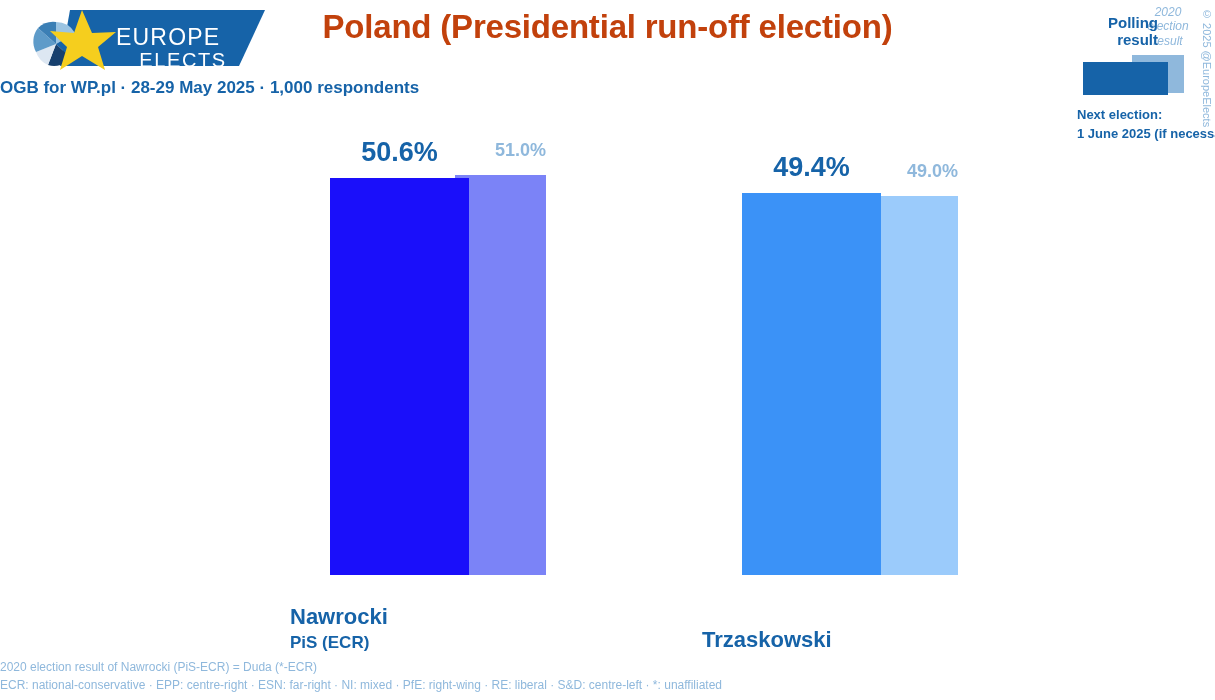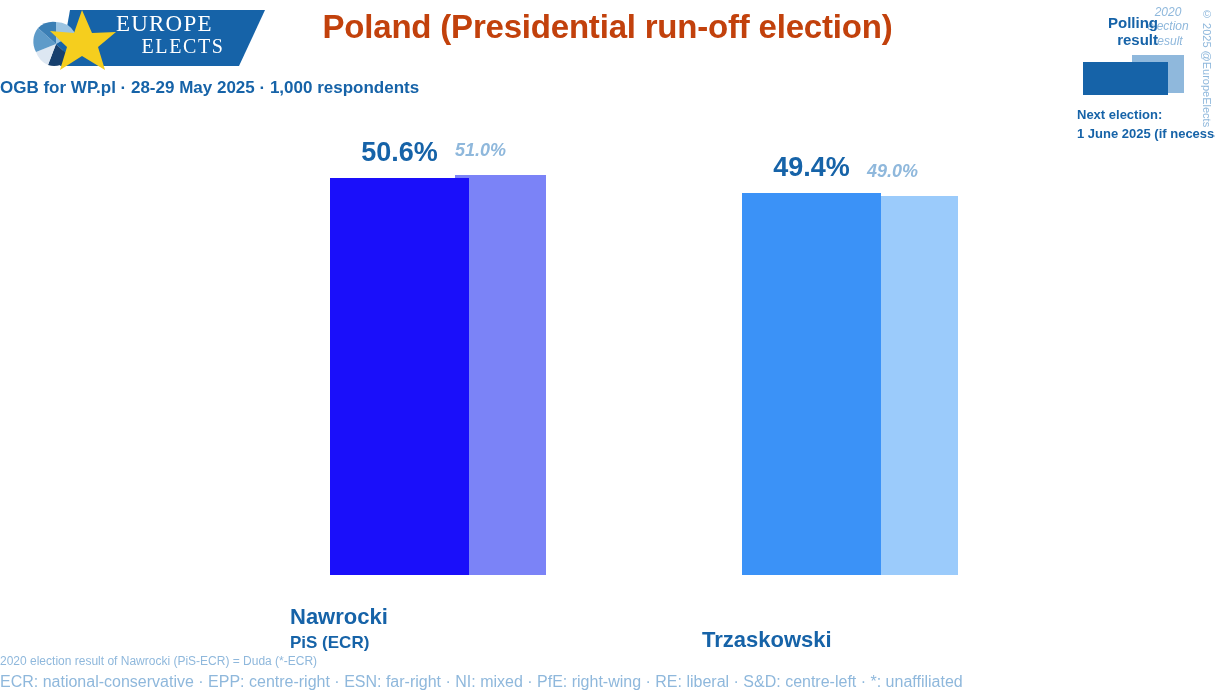--- a/index.html
+++ b/index.html
@@ -28,26 +28,25 @@
     left: 46px;
     top: 2px;
     width: 205px;
     height: 56px;
     background: #1663A8;
     clip-path: polygon(10px 0, 100% 0, calc(100% - 26px) 100%, 0 100%);
   }
   #logo-text {
     position: absolute;
     left: 102px;
-    top: 4px;
+    top: 18px;
     width: 140px;
     text-align: left;
     color: #ffffff;
     line-height: 1.0;
-    font-family: Liberation Serif, serif;
   }
   #logo-text .l1 {
     display: block;
     font-size: 23px;
     letter-spacing: 1.2px;
     font-weight: 400;
   }
   #logo-text .l2 {
     display: block;
     font-size: 20px;
@@ -185,23 +184,22 @@
     font-size: 27px;
     font-weight: bold;
     color: #1663A8;
     white-space: nowrap;
     margin-top: 8px;
   }
   .label-elect {
     position: absolute;
     left: 125px;
     width: 91px;
-    text-align: left;
+    text-align: right;
     font-size: 18px;
-    font-style: italic;
     font-weight: bold;
     color: #8FB8DC;
     white-space: nowrap;
     margin-top: 39px;
   }
   .bar-caption {
     position: absolute;
     left: -40px;
     width: 230px;
     color: #1663A8;
@@ -222,21 +220,21 @@
   
   #footnotes {
     position: absolute;
     left: 0;
     bottom: 6px;
     width: 1215px;
     color: #8FB8DC;
     line-height: 1.5;
   }
   #footnote-1 { font-size: 12px; display: block; }
-  #footnote-2 { font-size: 16px; display: block; }
+  #footnote-2 { font-size: 12px; display: block; }
 </style>
 </head>
 <body>
 
 <div id="logo-block">
   <div id="logo-banner"></div>
   <svg id="logo-art" width="110" height="62" viewBox="0 0 110 62">
     <g>
       <path d="M42 36 L42 14 A22 22 0 0 1 61 25 Z" fill="#9BC4E2"></path>
       <path d="M42 36 L61 25 A22 22 0 0 1 57 50 Z" fill="#1663A8"></path>

